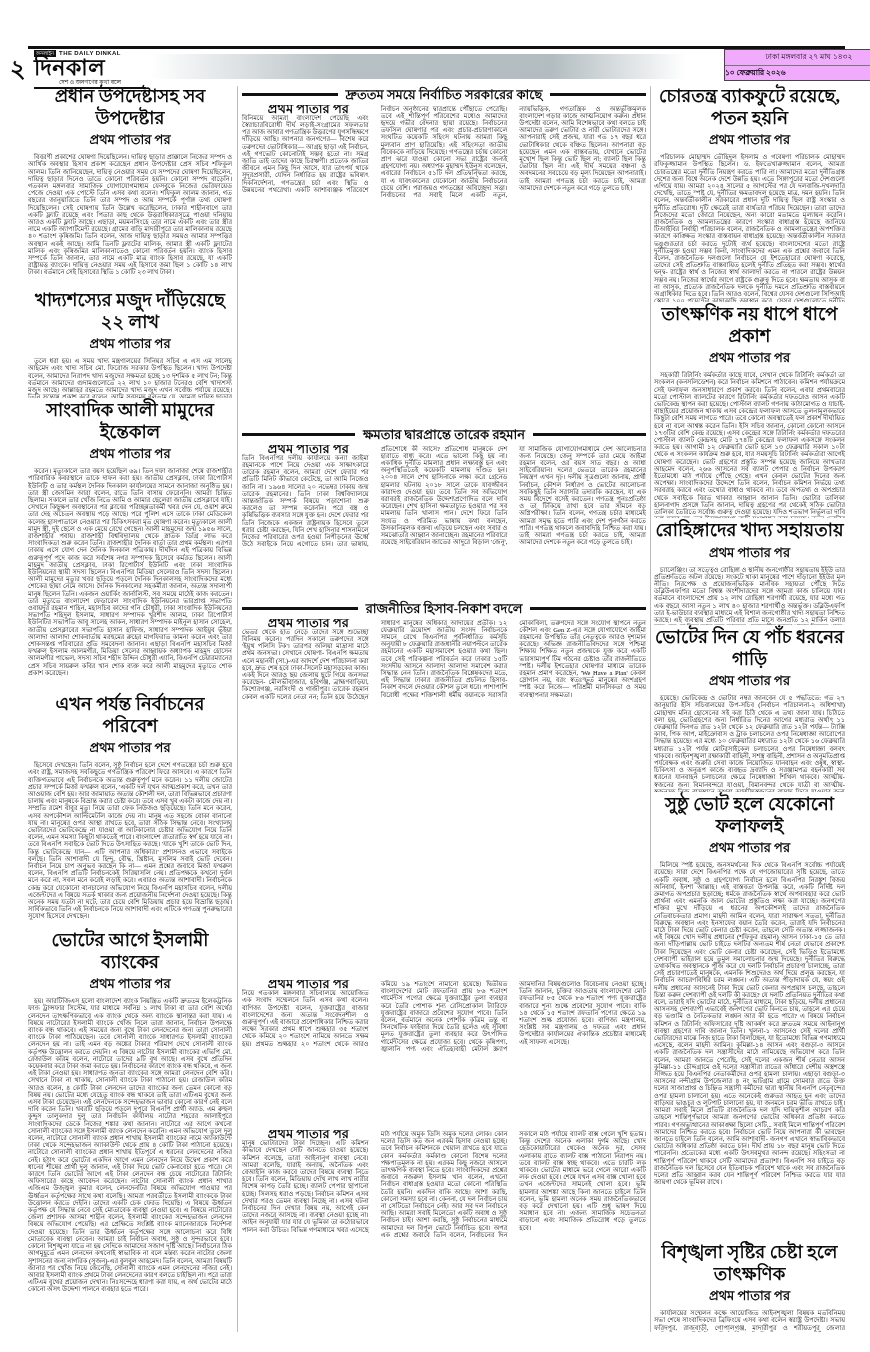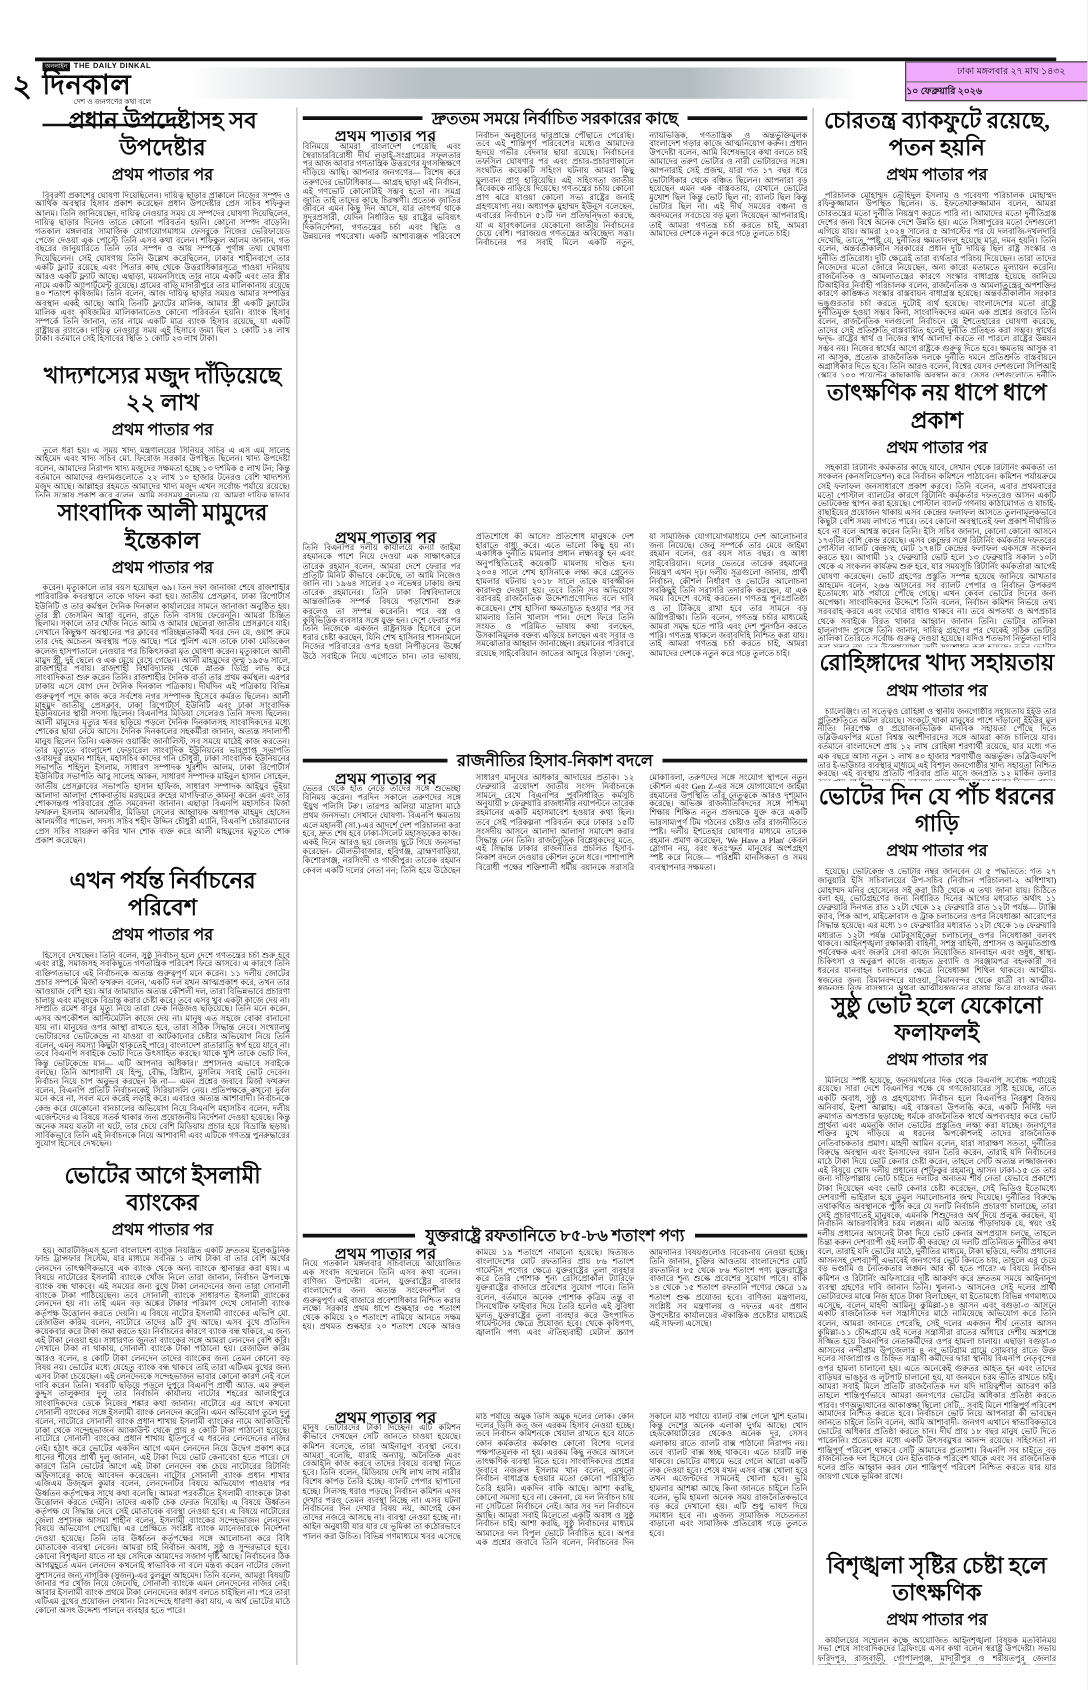--- a/index.html
+++ b/index.html
@@ -1,21 +1,21 @@
 <!DOCTYPE html>
 <html><head>
 <meta charset="utf-8">
 <style>
   html,body{margin:0;padding:0;background:#e8e8e8;}
   .page{position:relative;width:870px;height:1352px;background:#ffffff;overflow:hidden;
         font-family:"Liberation Serif","DejaVu Serif",serif;color:#0b0b0b;}
   
   .top-rule{position:absolute;left:28px;top:46px;width:817px;height:3px;background:#111;}
   .pgnum{position:absolute;left:10px;top:50px;font-size:24px;font-weight:bold;}
-  .logo-block{position:absolute;left:34px;top:49px;width:112px;border-bottom:2px solid #111;padding-bottom:13px;}
+  .logo-block{position:absolute;left:34px;top:49px;width:112px;border-bottom:2px solid #111;padding-bottom:1px;}
   .logo-top{display:flex;align-items:center;gap:3px;height:8px;}
   .online-chip{background:#111;color:#fff;font-size:5px;padding:0 2px;line-height:7px;}
   .logo-en{font-size:6px;font-weight:bold;letter-spacing:.4px;font-family:"Liberation Sans",sans-serif;}
   .logo-bn{font-size:22px;font-weight:bold;line-height:22px;letter-spacing:.5px;}
   .logo-tag{font-size:6px;text-align:center;line-height:7px;}
   .grad-strip{position:absolute;left:150px;top:54px;width:536px;height:25px;
       background:linear-gradient(90deg,#ffffff 0%,#b7c0c4 35%,#b3bdc1 75%,#ffffff 100%);}
   .datebox{position:absolute;left:692px;top:49px;width:168px;height:30px;border:1px solid #444;
       background:#f0abfc;display:flex;flex-direction:column;justify-content:center;margin-left:32px;}
   .date1{font-size:7.5px;text-align:center;border-bottom:1px solid #777;padding:1px 0 2px;}
@@ -101,42 +101,42 @@
         <span class="hl"></span>
         <h2 class="ah">দ্রুততম সময়ে নির্বাচিত সরকারের কাছে</h2>
         <span class="hl"></span>
       </div>
       <div class="bd cols3">
         <div class="sub">প্রথম পাতার পর</div>
         <span>বিনিময়ে আমরা বাংলাদেশ পেয়েছি এবং স্বৈরাচারবিরোধী দীর্ঘ লড়াই-সংগ্রামের সফলতার পর আজ আবার গণতান্ত্রিক উত্তরণের যুগসন্ধিক্ষণে দাঁড়িয়ে আছি। আপনার জনগণের— বিশেষ করে তরুণদের ভোটাধিকার— আগ্রহ ছাড়া এই নির্বাচন, এই গণভোট কোনোটাই সম্ভব হতো না। সমগ্র জাতি তাই তাদের কাছে চিরঋণী। প্রত্যেক জাতির জীবনে এমন কিছু দিন আসে, যার তাৎপর্য থাকে সুদূরপ্রসারী, যেদিন নির্ধারিত হয় রাষ্ট্রের ভবিষ্যৎ দিকনির্দেশনা, গণতন্ত্রের চর্চা এবং স্থিতি ও উন্নয়নের পথরেখা। একটি আশাব্যঞ্জক পরিবেশে নির্বাচন অনুষ্ঠানের দ্বারপ্রান্তে পৌঁছাতে পেরেছি। তবে এই শান্তিপূর্ণ পরিবেশের মধ্যেও আমাদের হৃদয়ে গভীর বেদনার ছায়া রয়েছে। নির্বাচনের তফসিল ঘোষণার পর এবং প্রচার-প্রচারণাকালে সংঘটিত কয়েকটি সহিংস ঘটনায় আমরা কিছু মূল্যবান প্রাণ হারিয়েছি। এই সহিংসতা জাতীয় বিবেককে নাড়িয়ে দিয়েছে। গণতন্ত্রের চর্চায় কোনো প্রাণ ঝরে যাওয়া কোনো সভ্য রাষ্ট্রের জন্যই গ্রহণযোগ্য নয়। অধ্যাপক মুহাম্মদ ইউনূস বলেছেন, এবারের নির্বাচনে ৫১টি দল প্রতিদ্বন্দ্বিতা করছে, যা এ যাবৎকালের যেকোনো জাতীয় নির্বাচনের চেয়ে বেশি। পরাজয়ও গণতন্ত্রের অবিচ্ছেদ্য সত্তা। নির্বাচনের পর সবাই মিলে একটি নতুন, ন্যায়ভিত্তিক, গণতান্ত্রিক ও অন্তর্ভুক্তিমূলক বাংলাদেশ গড়ার কাজে আত্মনিয়োগ করুন। প্রধান উপদেষ্টা বলেন, আমি বিশেষভাবে কথা বলতে চাই আমাদের তরুণ ভোটার ও নারী ভোটারদের সঙ্গে। আপনারাই সেই প্রজন্ম, যারা গত ১৭ বছর ধরে ভোটাধিকার থেকে বঞ্চিত ছিলেন। আপনারা বড় হয়েছেন এমন এক বাস্তবতায়, যেখানে ভোটের মুখোশ ছিল কিন্তু ভোট ছিল না; ব্যালট ছিল কিন্তু ভোটার ছিল না। এই দীর্ঘ সময়ের বঞ্চনা ও অবদমনের সবচেয়ে বড় মূল্য দিয়েছেন আপনারাই। তাই আমরা গণতন্ত্র চর্চা করতে চাই, আমরা আমাদের দেশকে নতুন করে গড়ে তুলতে চাই।</span>
       </div>
     </article>
     <article class="art" style="height:174px">
+      <div class="hrow">
+        <span class="hl"></span>
+        <h2 class="ah">ক্ষমতার দ্বারপ্রান্তে তারেক রহমান</h2>
+        <span class="hl"></span>
+      </div>
       <div class="bd cols3">
         <div class="sub">প্রথম পাতার পর</div>
         <span>তিনি বিএনপির দলীয় কার্যালয়ে কন্যা জাইমা রহমানকে পাশে নিয়ে দেওয়া এক সাক্ষাৎকারে তারেক রহমান বলেন, আমরা দেশে ফেরার পর প্রতিটি মিনিট কীভাবে কেটেছে, তা আমি নিজেও জানি না। ১৯৬৪ সালের ২০ নভেম্বর ঢাকায় জন্ম তারেক রহমানের। তিনি ঢাকা বিশ্ববিদ্যালয়ে আন্তর্জাতিক সম্পর্ক বিষয়ে পড়াশোনা শুরু করলেও তা সম্পন্ন করেননি। পরে বস্ত্র ও কৃষিভিত্তিক ব্যবসার সঙ্গে যুক্ত হন। দেশে ফেরার পর তিনি নিজেকে একজন রাষ্ট্রনায়ক হিসেবে তুলে ধরার চেষ্টা করছেন, যিনি শেখ হাসিনার শাসনামলে নিজের পরিবারের ওপর হওয়া নিপীড়নের ঊর্ধ্বে উঠে সবাইকে নিয়ে এগোতে চান। তার ভাষায়, প্রতিশোধে কী আসে? প্রতিশোধ মানুষকে দেশ হারাতে বাধ্য করে। এতে ভালো কিছু হয় না। একাধিক দুর্নীতি মামলার প্রধান লক্ষ্যবস্তু হন এবং অনুপস্থিতিতেই কয়েকটি মামলায় দণ্ডিত হন। ২০০৪ সালে শেখ হাসিনাকে লক্ষ্য করে গ্রেনেড হামলার ঘটনায় ২০১৮ সালে তাকে যাবজ্জীবন কারাদণ্ড দেওয়া হয়। তবে তিনি সব অভিযোগ বরাবরই রাজনৈতিক উদ্দেশ্যপ্রণোদিত বলে দাবি করেছেন। শেখ হাসিনা ক্ষমতাচ্যুত হওয়ার পর সব মামলায় তিনি খালাস পান। দেশে ফিরে তিনি সংযত ও পরিমিত ভাষায় কথা বলছেন, উসকানিমূলক বক্তব্য এড়িয়ে চলছেন এবং সবার ও সমঝোতার আহ্বান জানাচ্ছেন। রহমানের পরিবারে রয়েছে সাইবেরিয়ান জাতের আদুরে বিড়াল 'জেনু', যা সামাজিক যোগাযোগমাধ্যমে দেশ আলোচনার জন্য নিয়েছে। জেনু সম্পর্কে তার মেয়ে জাইমা রহমান বলেন, ওর বয়স সাত বছর। ও আধা সাইবেরিয়ান। দলের ভেতরে তারেক রহমানের নিয়ন্ত্রণ এখন দৃঢ়। দলীয় সূত্রগুলো জানায়, প্রার্থী নির্বাচন, কৌশল নির্ধারণ ও ভোটের আলোচনা সবকিছুই তিনি সরাসরি তদারকি করছেন, যা এক সময় বিদেশে বসেই করতেন। গণতন্ত্র পুনঃপ্রতিষ্ঠা ও তা টিকিয়ে রাখা হবে তার সামনে বড় অগ্নিপরীক্ষা। তিনি বলেন, গণতন্ত্র চর্চার মাধ্যমেই আমরা সমৃদ্ধ হতে পারি এবং দেশ পুনর্গঠন করতে পারি। গণতন্ত্র থাকলে জবাবদিহি নিশ্চিত করা যায়। তাই আমরা গণতন্ত্র চর্চা করতে চাই, আমরা আমাদের দেশকে নতুন করে গড়ে তুলতে চাই।</span>
       </div>
     </article>
     <article class="art" style="height:380px">
       <div class="hrow">
         <span class="hl"></span>
         <h2 class="ah">রাজনীতির হিসাব-নিকাশ বদলে</h2>
         <span class="hl"></span>
       </div>
       <div class="bd cols3">
         <div class="sub">প্রথম পাতার পর</div>
         <span>ভেতর থেকে হাত নেড়ে তাদের সঙ্গে শুভেচ্ছা বিনিময় করেন। পরদিন সকালে তরুণদের সঙ্গে 'ইয়ুথ পলিসি টক'। তারপর অলিয়া মাদ্রাসা মাঠে প্রথম জনসভা। সেখানে ঘোষণা- বিএনপি ক্ষমতায় এলে মহানবী (সা.)-এর আদর্শে দেশ পরিচালনা করা হবে, দ্রুত শেষ হবে ঢাকা-সিলেট মহাসড়কের কাজ। একই দিনে আরও ছয় জেলায় ছুটে গিয়ে জনসভা করেছেন- মৌলভীবাজার, হবিগঞ্জ, ব্রাহ্মণবাড়িয়া, কিশোরগঞ্জ, নরসিংদী ও গাজীপুর। তারেক রহমান কেবল একটি দলের নেতা নন; তিনি হয়ে উঠেছেন সাধারণ মানুষের অধিকার আদায়ের প্রতীক। ১২ ফেব্রুয়ারি ত্রয়োদশ জাতীয় সংসদ নির্বাচনকে সামনে রেখে বিএনপির পূর্বনির্ধারিত কর্মসূচি অনুযায়ী ৮ ফেব্রুয়ারি রাজধানীর নয়াপল্টনে তারেক রহমানের একটি মহাসমাবেশ হওয়ার কথা ছিল। তবে সেই পরিকল্পনা পরিবর্তন করে ঢাকার ১৫টি সংসদীয় আসনে আলাদা আলাদা সমাবেশ করার সিদ্ধান্ত নেন তিনি। রাজনৈতিক বিশ্লেষকদের মতে, এই সিদ্ধান্ত ঢাকার রাজনীতির প্রচলিত হিসাব-নিকাশ বদলে দেওয়ার কৌশল তুলে ধরে। পাশাপাশি বিরোধী পক্ষের শক্তিশালী ধর্মীয় বয়ানকে সরাসরি মোকাবিলা, তরুণদের সঙ্গে সংযোগ স্থাপনে নতুন কৌশল এবং Gen Z-এর সঙ্গে যোগাযোগে জাইমা রহমানের উপস্থিতি তাঁর নেতৃত্বকে আরও দৃশ্যমান করেছে। অভিজ্ঞ রাজনীতিবিদদের সঙ্গে পশ্চিমা শিক্ষায় শিক্ষিত নতুন প্রজন্মকে যুক্ত করে একটি ভারসাম্যপূর্ণ টিম গঠনের চেষ্টাও তাঁর রাজনীতিতে স্পষ্ট। দলীয় ইশতেহার ঘোষণার মাধ্যমে তারেক রহমান প্রমাণ করেছেন, 'We Have a Plan' কেবল স্লোগান নয়, বরং স্বতঃস্ফূর্ত মানুষের অংশগ্রহণ স্পষ্ট করে নিজে— পরিশ্রমী মানসিকতা ও সময় ব্যবস্থাপনার সক্ষমতা।</span>
       </div>
     </article>
     <article class="art" style="height:150px">
-      <div class="hrow">
-        <span class="hl"></span>
-        <h2 class="ah">যুক্তরাষ্ট্রে রফতানিতে ৮৫-৮৬ শতাংশ পণ্য</h2>
-        <span class="hl"></span>
-      </div>
       <div class="bd cols3">
         <div class="sub">প্রথম পাতার পর</div>
         <span>নিয়ে গতকাল মঙ্গলবার সচিবালয়ে আয়োজিত এক সংবাদ সম্মেলনে তিনি এসব কথা বলেন। বাণিজ্য উপদেষ্টা বলেন, যুক্তরাষ্ট্রের বাজার বাংলাদেশের জন্য অত্যন্ত সংবেদনশীল ও গুরুত্বপূর্ণ। এই বাজারে প্রবেশাধিকার নিশ্চিত করার লক্ষ্যে সরকার প্রথম ধাপে শুল্কহার ৩৫ শতাংশ থেকে কমিয়ে ২০ শতাংশে নামিয়ে আনতে সক্ষম হয়। প্রথমত শুল্কহার ২০ শতাংশ থেকে আরও কমিয়ে ১৯ শতাংশে নামানো হয়েছে। দ্বিতীয়ত বাংলাদেশের মোট রফতানির প্রায় ৮৬ শতাংশ গার্মেন্টস পণ্যের ক্ষেত্রে যুক্তরাষ্ট্রের তুলা ব্যবহার করে তৈরি পোশাক শূন্য রেসিপ্রোকাল ট্যারিফে যুক্তরাষ্ট্রের বাজারে প্রবেশের সুযোগ পাবে। তিনি বলেন, বর্তমানে অনেক পোশাক কৃত্রিম তন্তু বা সিনথেটিক ফাইবার দিয়ে তৈরি হলেও এই সুবিধা মূলত যুক্তরাষ্ট্রের তুলা ব্যবহার করে উৎপাদিত গার্মেন্টসের ক্ষেত্রে প্রযোজ্য হবে। থেকে কৃষিপণ্য, জ্বালানি পণ্য এবং ঐতিহ্যবাহী মেটাল স্ক্র্যাপ আমদানির বিষয়গুলোও বিবেচনায় নেওয়া হচ্ছে। তিনি জানান, চুক্তির আওতায় বাংলাদেশের মোট রফতানির ৮৫ থেকে ৮৬ শতাংশ পণ্য যুক্তরাষ্ট্রের বাজারে শূন্য শুল্কে প্রবেশের সুযোগ পাবে। বাকি ১৪ থেকে ১৫ শতাংশ রফতানি পণ্যের ক্ষেত্রে ১৯ শতাংশ শুল্ক প্রযোজ্য হবে। বাণিজ্য মন্ত্রণালয়, সংশ্লিষ্ট সব মন্ত্রণালয় ও দফতর এবং প্রধান উপদেষ্টার কার্যালয়ের ঐকান্তিক প্রচেষ্টার মাধ্যমেই এই সাফল্য এসেছে।</span>
       </div>
     </article>
     <article class="art" style="height:204px">
       <div class="bd cols3">
         <div class="sub">প্রথম পাতার পর</div>
         <span>মানুষ ভোটারদের টাকা দিচ্ছেন। এটি কমিশন কীভাবে দেখছেন সেটি জানতে চাওয়া হয়েছে। কমিশন বলেছে, তারা আইনানুগ ব্যবস্থা নেবে। আমরা বলেছি, যারাই অন্যায়, অনৈতিক এবং বেআইনি কাজ করবে তাদের বিষয়ে ব্যবস্থা নিতে হবে। তিনি বলেন, মিডিয়ায় দেখি লাখ লাখ নারীর বিশেষ কাপড় তৈরি হচ্ছে। ব্যালট পেপার ছাপানো হচ্ছে। সিলসহ ধরাও পড়ছে। নির্বাচন কমিশন এসব দেখার পরও তেমন ব্যবস্থা নিচ্ছে না। এসব ঘটনা নির্বাচনের দিন দেখার বিষয় নয়, আগেই কেন তাদের নজরে আসছে না। ব্যবস্থা নেওয়া হচ্ছে না। আইন অনুযায়ী যার যার যে ভূমিকা তা কঠোরভাবে পালন করা উচিত। বিভিন্ন গণমাধ্যমে খবর এসেছে মাঠ পর্যায়ে অমুক ডিসি অমুক দলের লোক। কোন দলের ডিসি কত জন এরকম হিসাব নেওয়া হচ্ছে। তবে নির্বাচন কমিশনকে খেয়াল রাখতে হবে যাতে কোন কর্মকর্তার কর্মকাণ্ড কোনো বিশেষ দলের পক্ষপাতমূলক না হয়। এরকম কিছু নজরে আসলে তাৎক্ষণিক ব্যবস্থা নিতে হবে। সাংবাদিকদের প্রশ্নের জবাবে নজরুল ইসলাম খান বলেন, এখনো নির্বাচন বাধাগ্রস্ত হওয়ার মতো কোনো পরিস্থিতি তৈরি হয়নি। একদিন বাকি আছে। আশা করছি, কোনো সমস্যা হবে না। কেননা, যে দল নির্বাচন চায় না সেটিতো নির্বাচনে নেই। আর সব দল নির্বাচনে আছি। আমরা সবাই মিলেতো একটি অবাধ ও সুষ্ঠু নির্বাচন চাই। আশা করছি, সুষ্ঠু নির্বাচনের মাধ্যমে আমাদের দল বিপুল ভোটে নির্বাচিত হবে। অপর এক প্রশ্নের জবাবে তিনি বলেন, নির্বাচনের দিন সকালে মাঠ পর্যায়ে ব্যালট বাক্স গেলে খুশি হতাম। কিন্তু দেশের অনেক এলাকা দুর্গম আছে। খোদ হেডকোয়ার্টারের থেকেও অনেক দূর, সেসব এলাকায় রাতে ব্যালট বাক্স পাঠানো নিরাপদ নয়। তবে ব্যালট বাক্স স্বচ্ছ থাকবে। এতে চারটি লক থাকবে। ভোটের মাধ্যমে ভরে গেলে আরো একটি লক দেওয়া হবে। শেষে যখন এসব বাক্স খোলা হবে তখন এজেন্টদের সামনেই খোলা হবে। ভূমি হামলার আশঙ্কা আছে কিনা জানতে চাইলে তিনি বলেন, ভূমি হামলা অনেক সময় রাজনৈতিকভাবে বড় করে দেখানো হয়। এটি শুধু ভাষণ দিয়ে সমাধান হবে না। এজন্য সামাজিক সচেতনতা বাড়ানো এবং সামাজিক প্রতিরোধ গড়ে তুলতে হবে।</span>
       </div>

